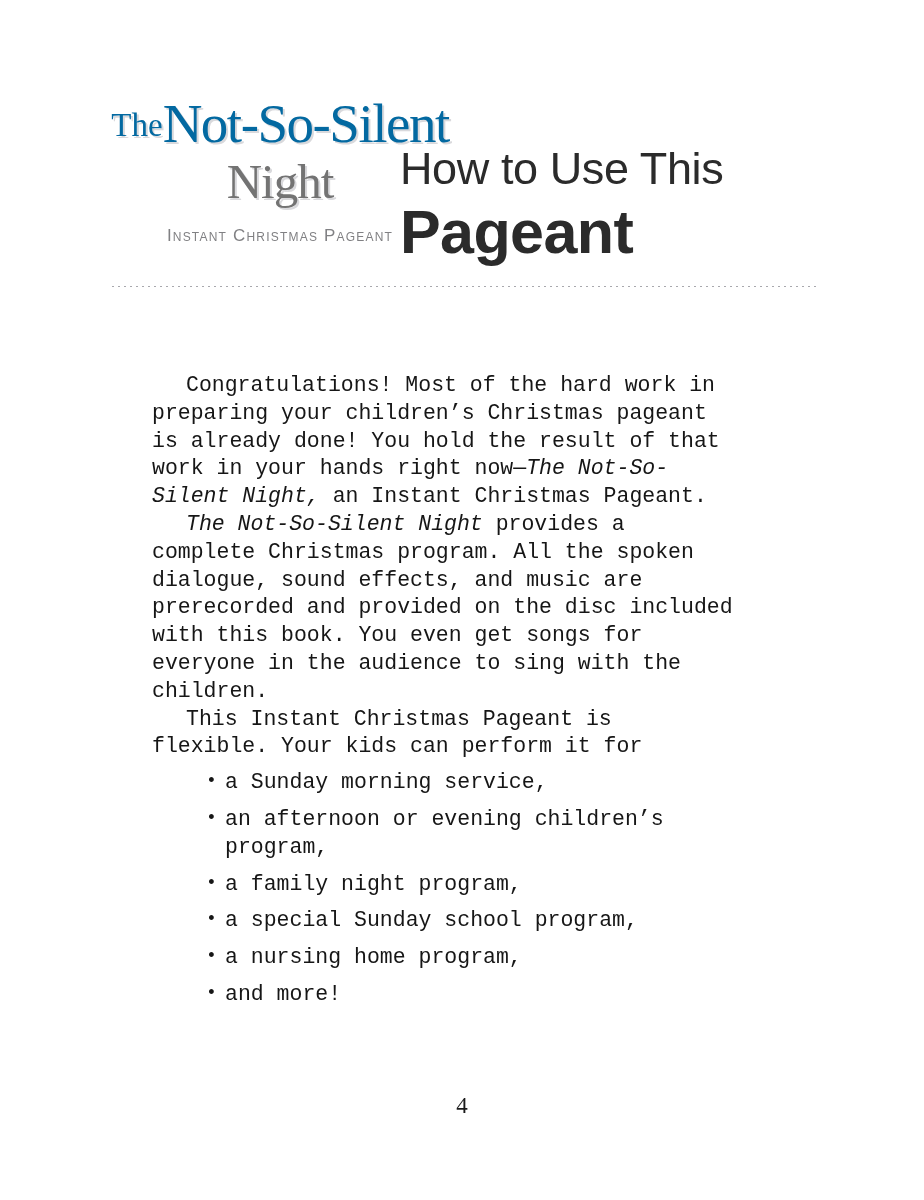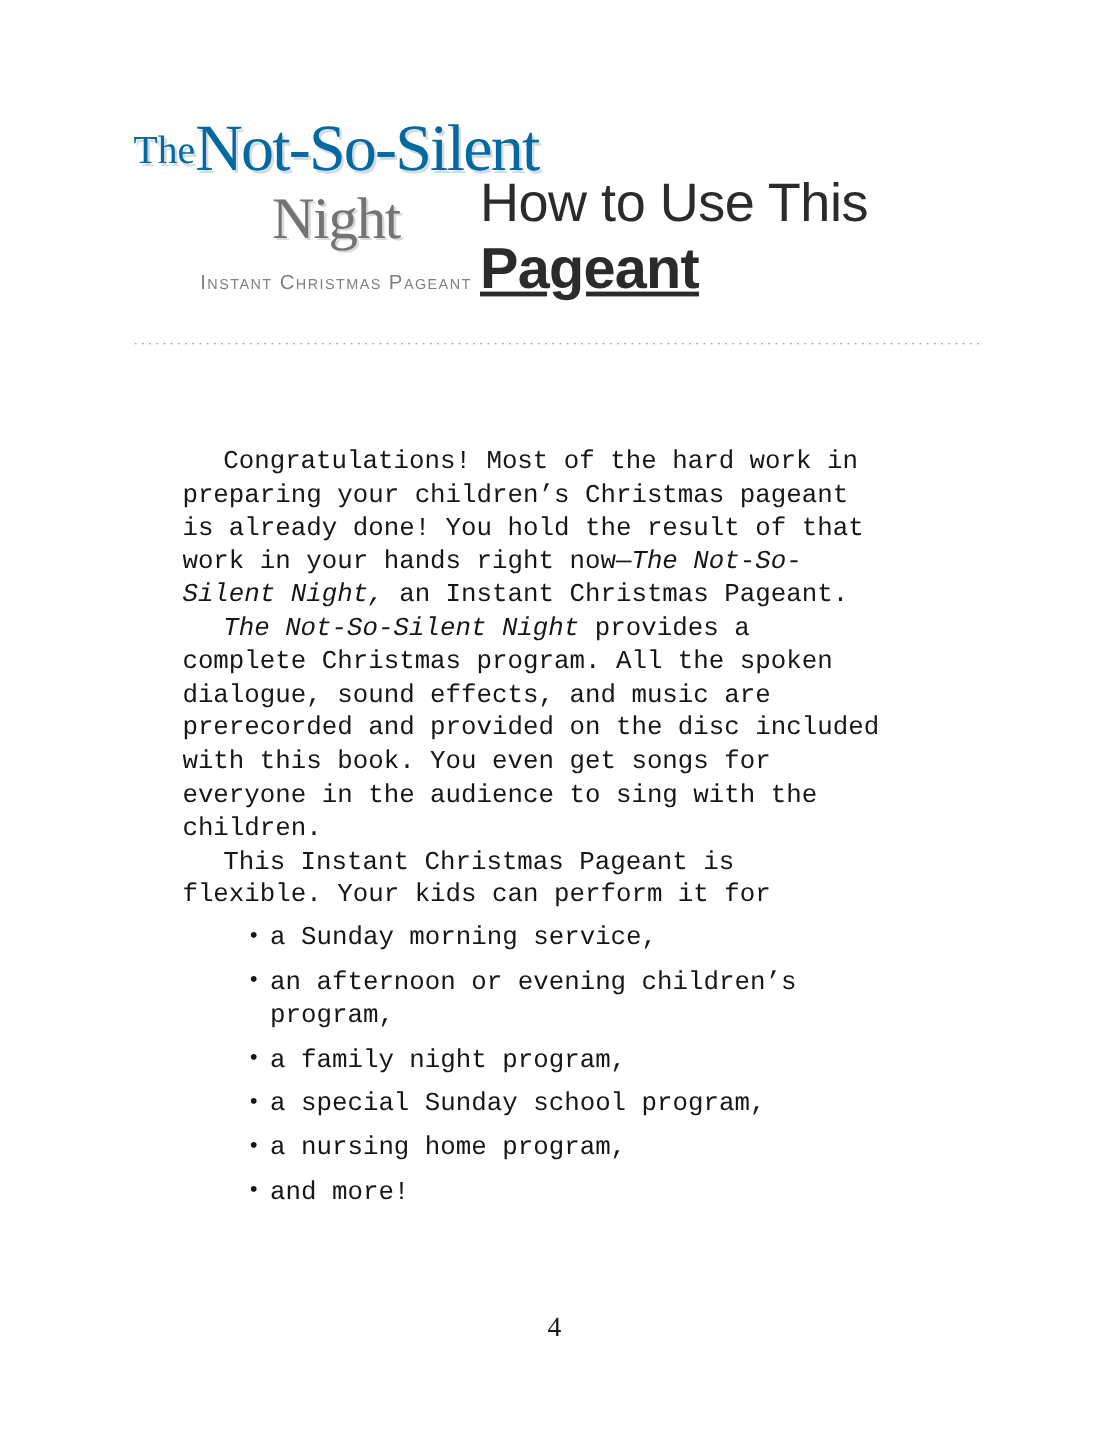--- a/index.html
+++ b/index.html
@@ -90,26 +90,25 @@
     font-family: "Liberation Sans", "DejaVu Sans", sans-serif;
     color: #2b2b2b;
   }
   .title-line1 {
     font-size: 45px;
     font-weight: 400;
     line-height: 1.18;
     letter-spacing: -0.4px;
   }
   .title-line2 {
-    font-size: 48px;
+    font-size: 61px;
     font-weight: 700;
     line-height: 1.15;
     letter-spacing: -0.6px;
     margin-top: 2px;
-    text-decoration: underline;
   }
 
   
   .divider {
     position: absolute;
     left: 110px;
     top: 284px;
     width: 710px;
     height: 3px;
     background-image: radial-gradient(circle, #a8a8ad 0.9px, rgba(255,255,255,0) 1.1px);

